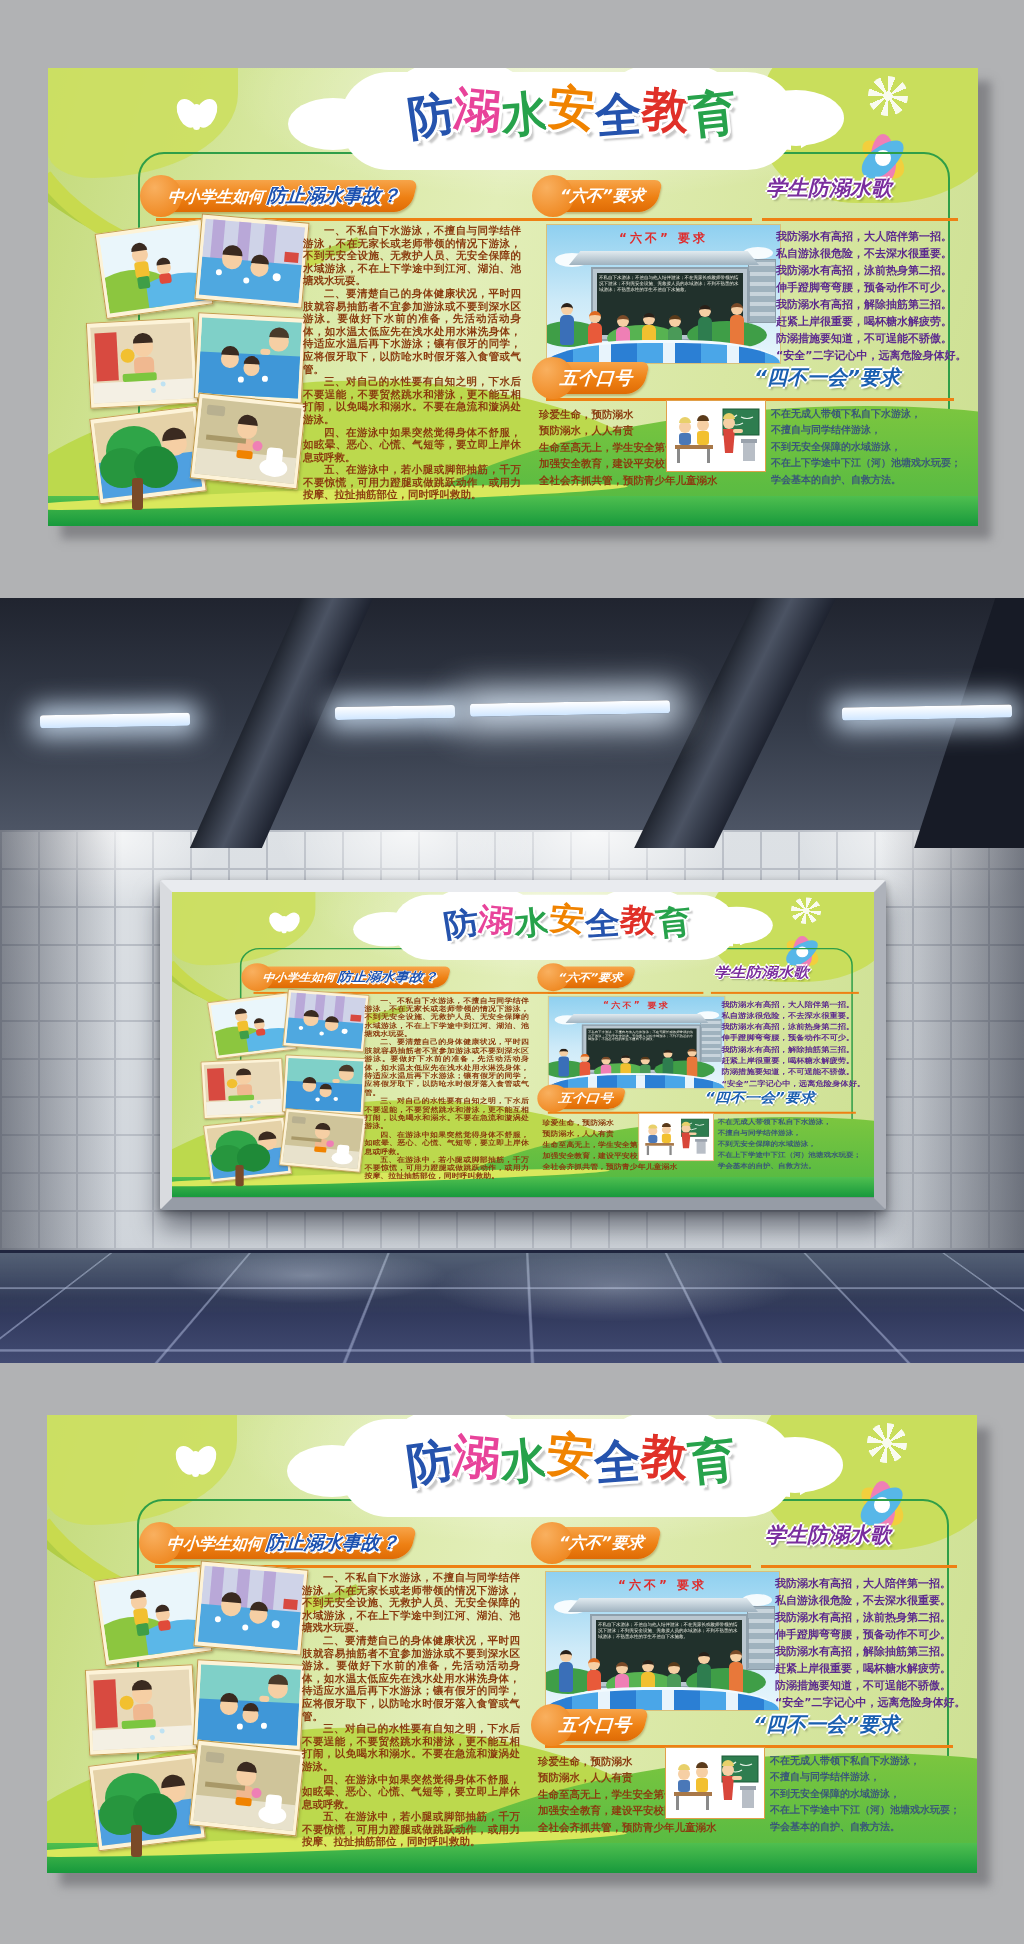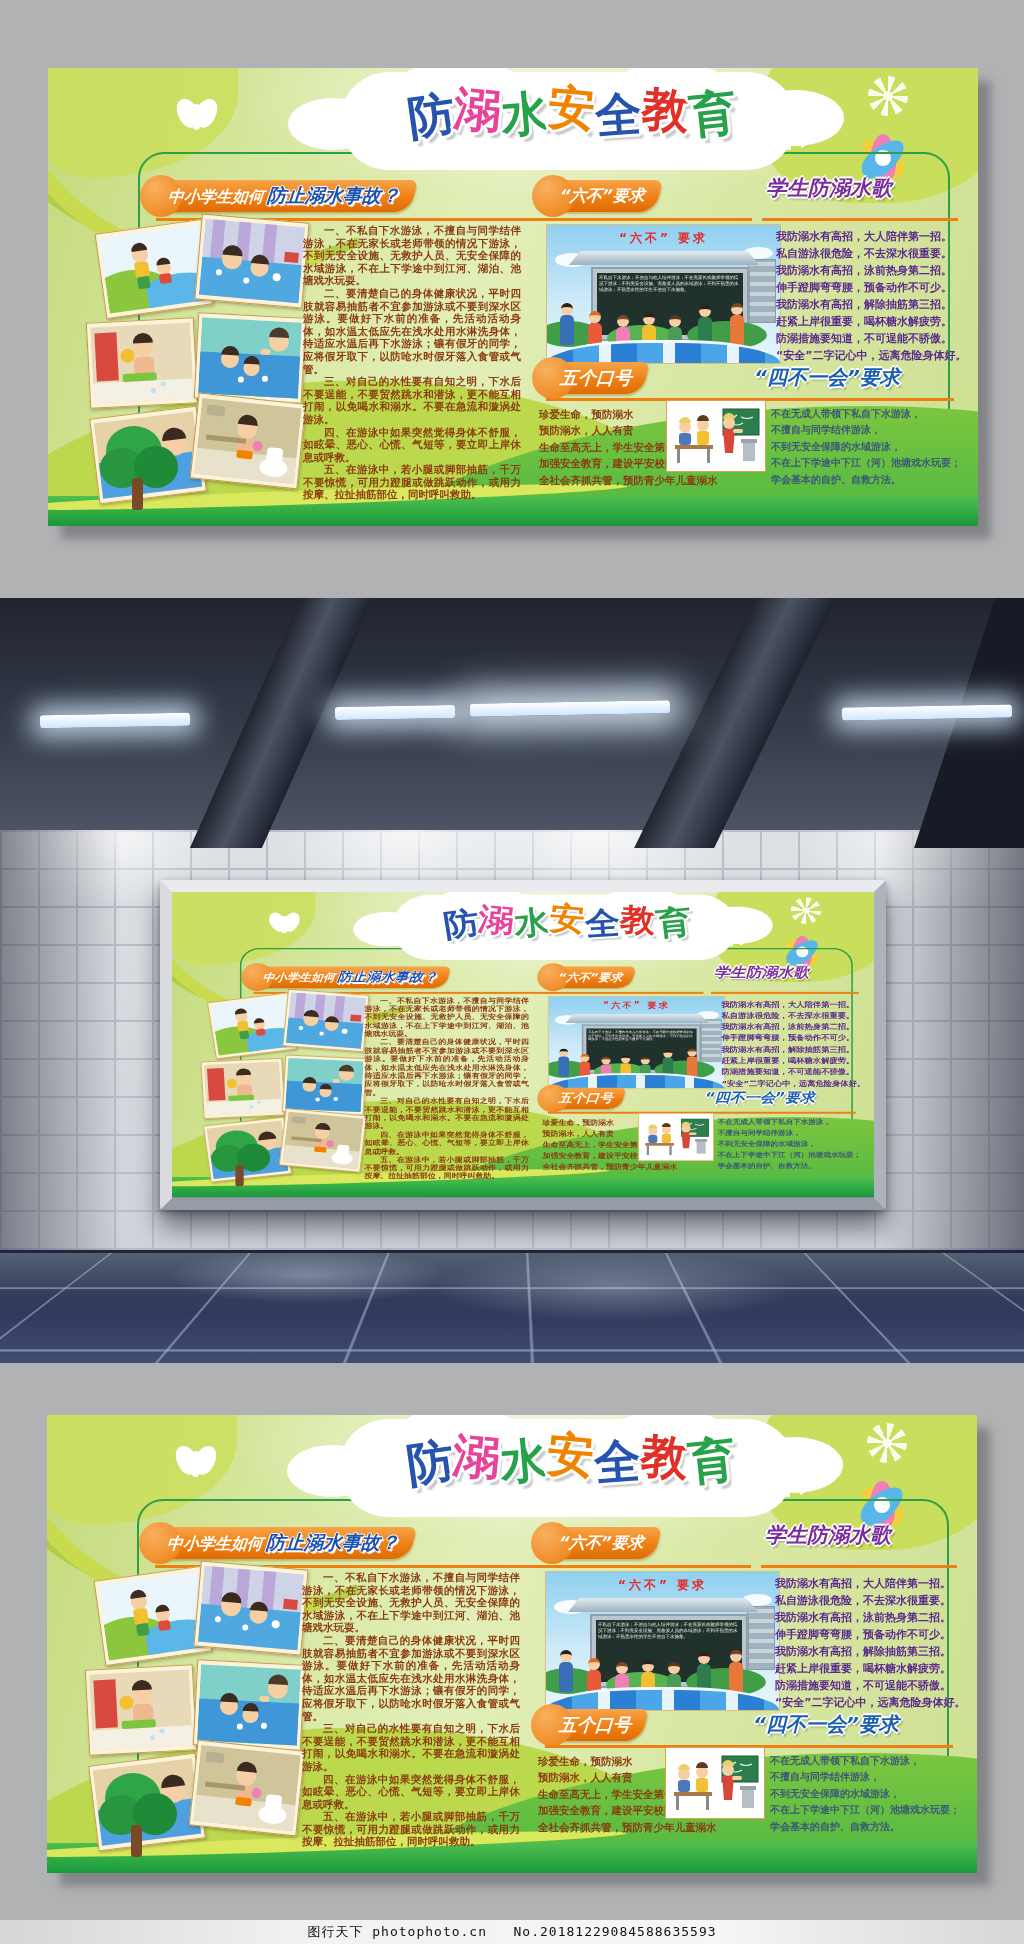--- a/index.html
+++ b/index.html
@@ -1016,20 +1016,13 @@
     <span class="hill-c"></span>
     <span class="tree">
           <i class="t-a"></i>
           <i class="t-b"></i>
           <i class="t-c"></i>
           <i class="tr"></i>
         </span>
   </div>
 </div>
 
-  <div class="watermark">
-    <span>
-      <span>图行天下</span>
-      <span>photophoto.cn</span>&nbsp;&nbsp;
-      <span>No.20181229084588635593</span>
-    </span>
-  </div>
 </div>
 
 </body></html>

